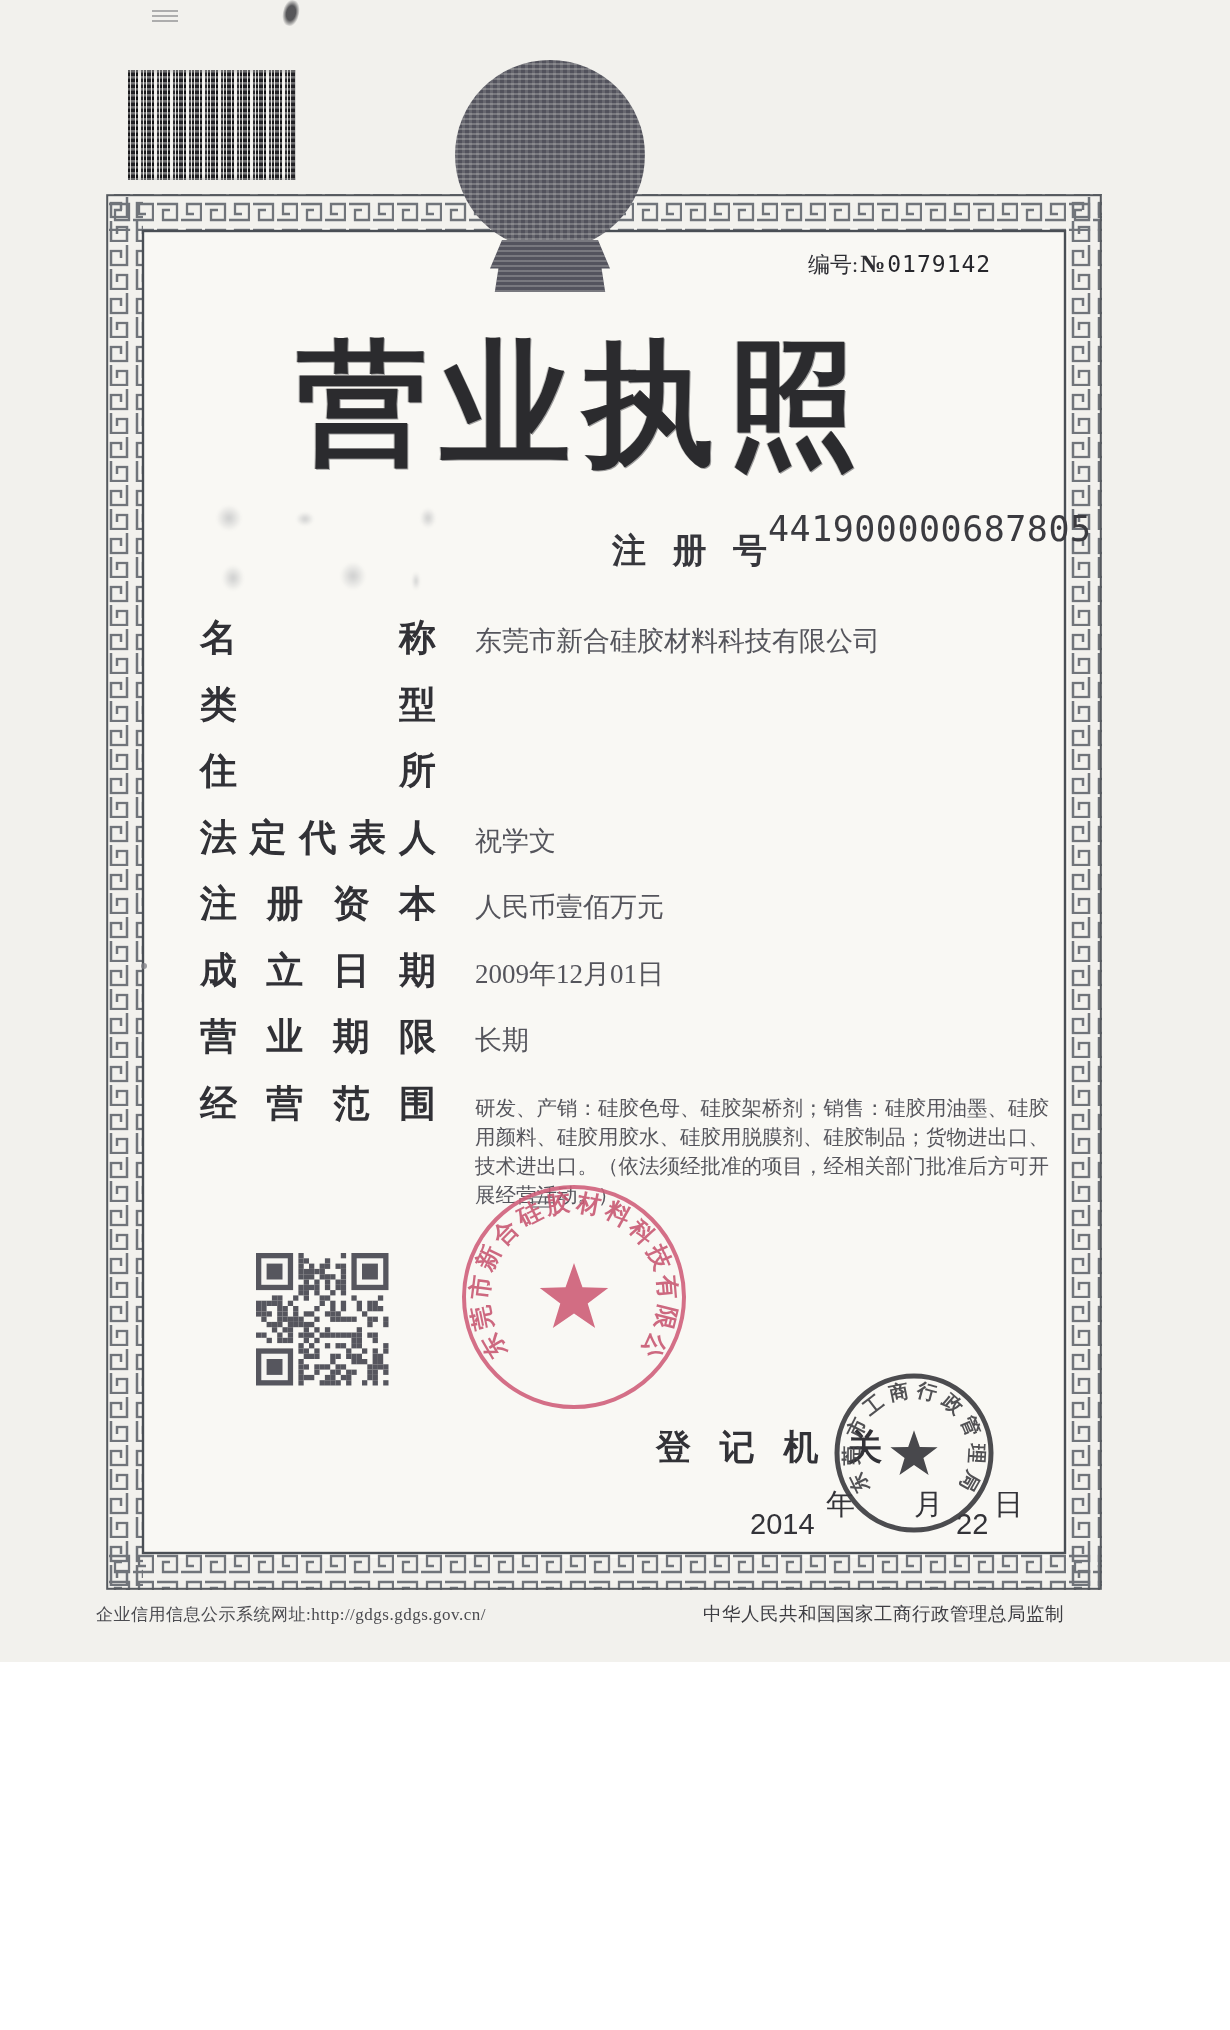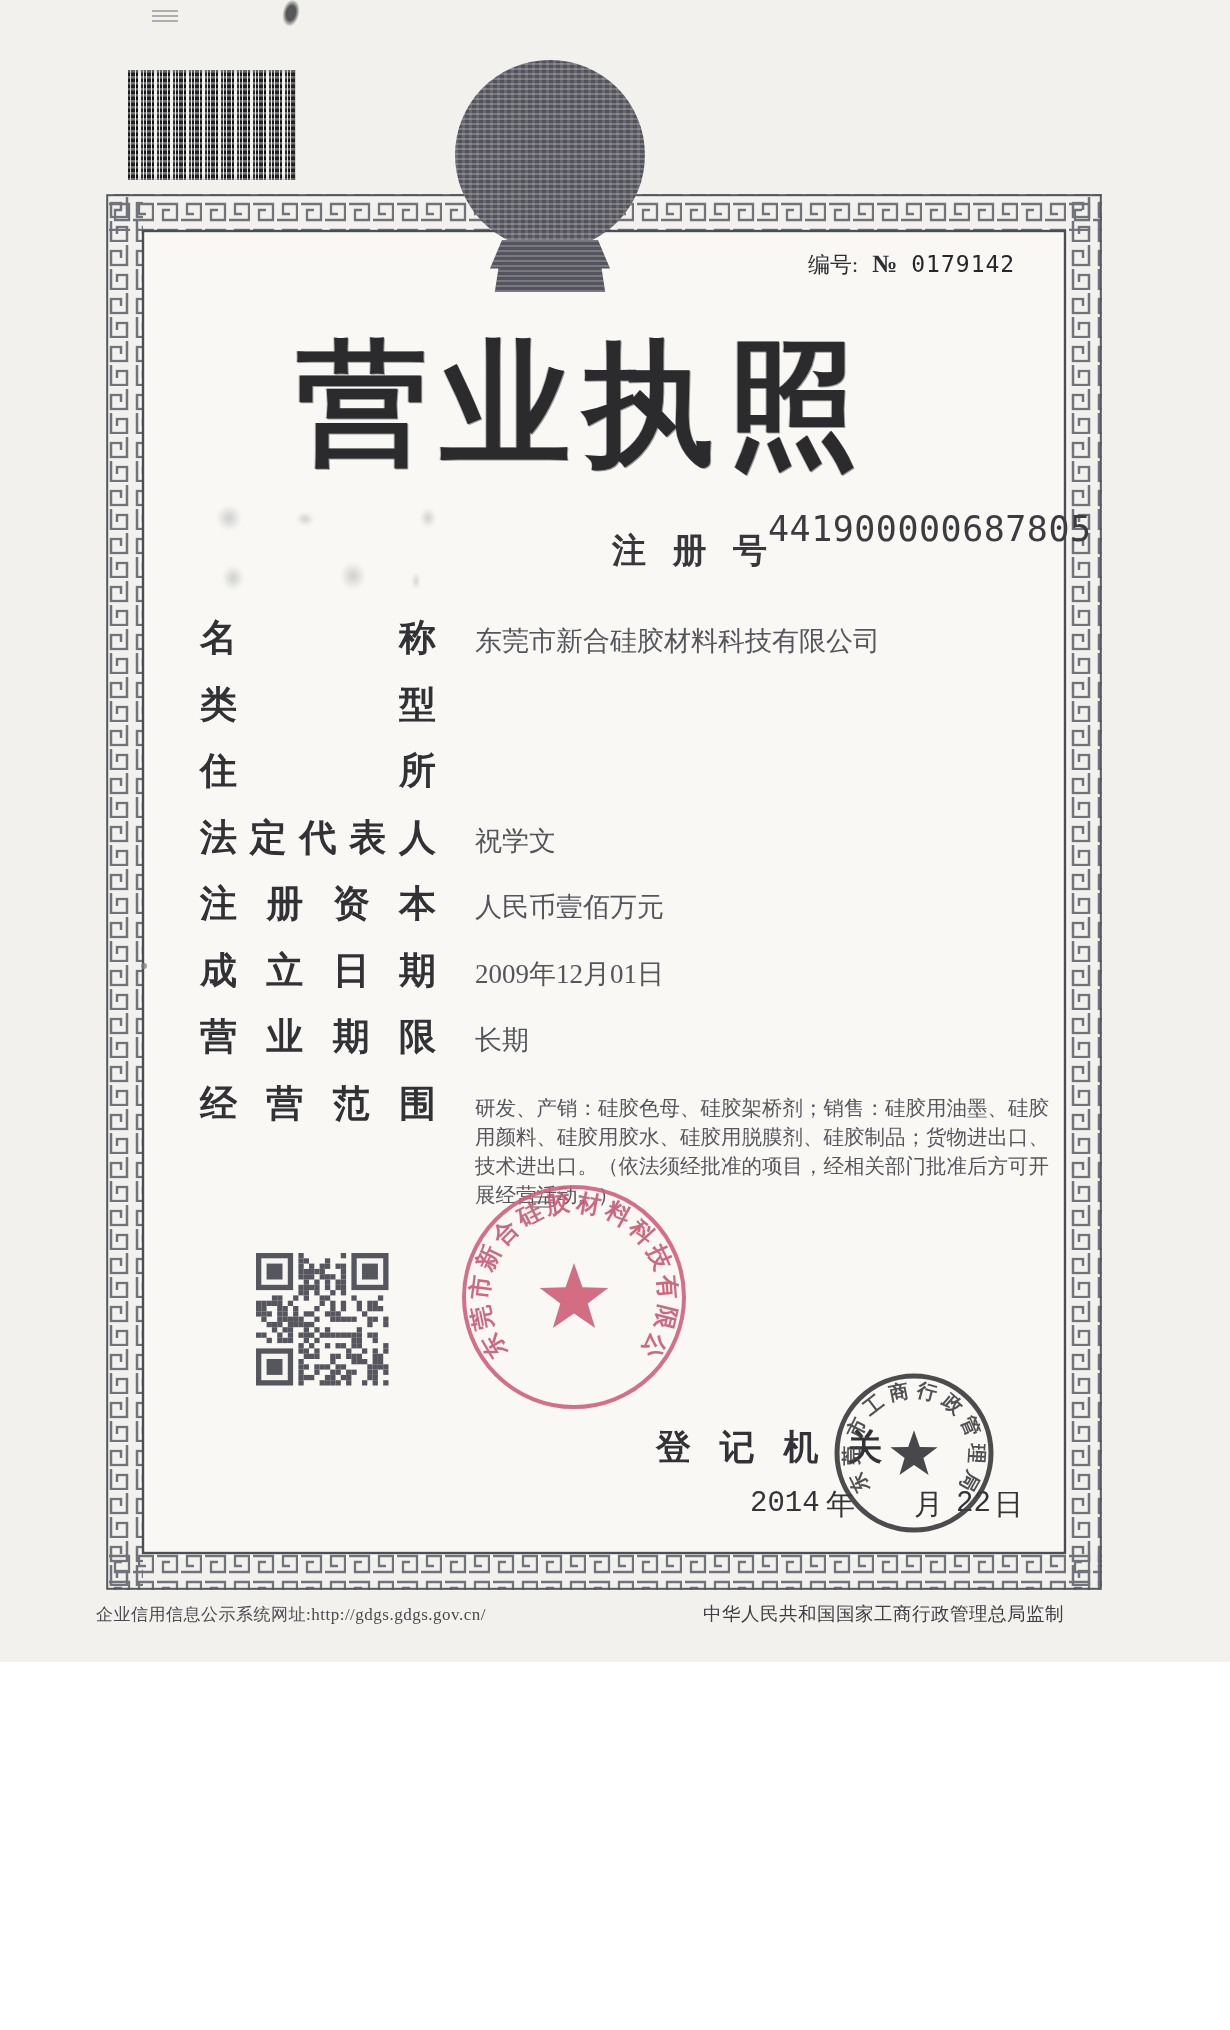--- a/index.html
+++ b/index.html
@@ -22,21 +22,21 @@
     background:
       repeating-linear-gradient(0deg, rgba(232,232,226,.26) 0 2px, rgba(0,0,0,0) 2px 5px),
       repeating-linear-gradient(90deg, rgba(238,238,232,.14) 0 3px, rgba(0,0,0,0) 3px 7px),
       #52525c;}
   .emblem .pedestal{position:absolute;left:42px;top:180px;width:120px;height:52px;
     clip-path:polygon(10% 0,90% 0,100% 55%,93% 55%,96% 100%,4% 100%,7% 55%,0 55%);
     background:
       repeating-linear-gradient(0deg, rgba(232,232,226,.25) 0 2px, rgba(0,0,0,0) 2px 5px),
       #54545e;}
   
-  .serial{position:absolute;left:808px;top:250px;z-index:4;display:flex;align-items:baseline;gap:14px;color:#2e2e33;}
+  .serial{position:absolute;left:808px;top:250px;z-index:4;display:flex;align-items:baseline;gap:2px;color:#2e2e33;}
   .serial .s-label{font-size:22px;}
   .serial .s-no{font-size:25px;font-weight:700;}
   .serial .s-digits{font-family:"DejaVu Sans Mono",monospace;font-size:23px;letter-spacing:1px;color:#26262b;}
   
   .title{position:absolute;left:297px;top:332px;margin:0;z-index:4;font-size:134px;line-height:1.1;
     font-weight:900;letter-spacing:14px;color:#2b2b2e;white-space:nowrap;
     transform:scaleX(.97);transform-origin:left top;
     text-shadow:1px 1px 0 rgba(45,45,48,.45), -1px 0 0 rgba(45,45,48,.3);}
   
   .regrow{position:absolute;left:0;top:0;z-index:4;}
@@ -55,21 +55,21 @@
   .qr{position:absolute;left:256px;top:1253px;width:134px;height:134px;z-index:4;}
   
   .company-seal{position:absolute;left:454px;top:1177px;z-index:6;opacity:.88;}
   .registry-seal{position:absolute;left:824px;top:1363px;z-index:6;opacity:.92;}
   .seal-arc-text{font-family:"Liberation Serif","DejaVu Serif",serif;font-weight:600;}
   
   .registry-label{position:absolute;left:608px;top:1424px;z-index:4;font-size:35px;font-weight:600;
     color:#323237;word-spacing:12px;letter-spacing:4px;white-space:nowrap;margin-left:48px;}
   .date-row{position:absolute;left:750px;top:1486px;z-index:5;height:40px;color:#333338;}
   .date-row span{position:absolute;top:0;font-size:29px;line-height:36px;}
-  .d-num{font-family:Liberation Mono, monospace;}
+  .d-num{font-family:Liberation Sans, sans-serif;margin-top:20px;}
   .d-year{left:0;}
   .d-year-u{left:76px;}
   .d-month-u{left:164px;}
   .d-day{left:206px;}
   .d-day-u{left:244px;}
   
   .footer-left{position:absolute;left:96px;top:1603px;z-index:4;font-size:17px;letter-spacing:.5px;color:#4b4b50;}
   .footer-right{position:absolute;left:703px;top:1601px;z-index:4;font-size:18.5px;letter-spacing:.5px;color:#3e3e43;}
   
   .smudge{position:absolute;z-index:3;border-radius:50%;

